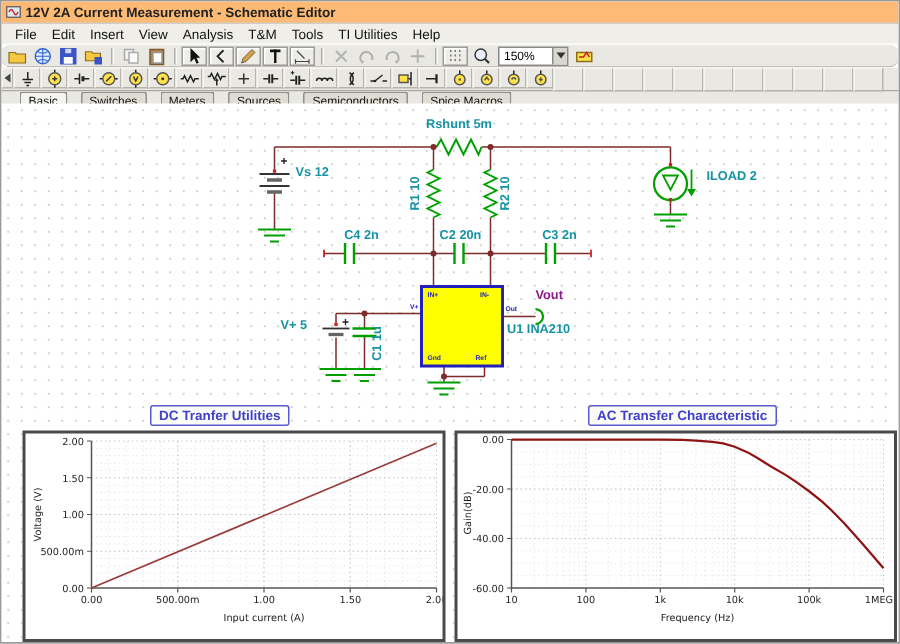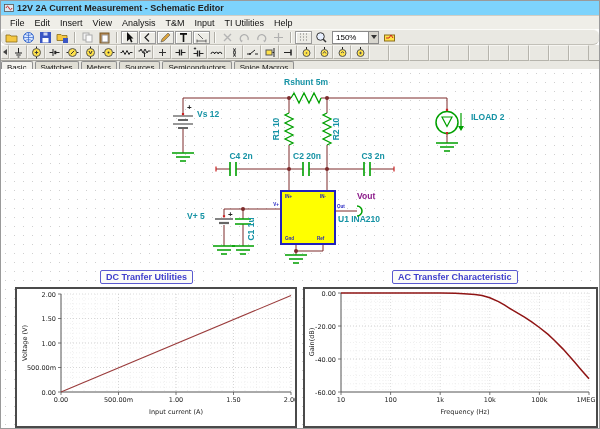--- a/index.html
+++ b/index.html
@@ -1,33 +1,33 @@
 <!DOCTYPE html>
 <html><head>
 <meta charset="utf-8">
 <style>
   html,body{margin:0;padding:0;background:#888;}
   .window{position:relative;width:600px;height:429px;background:#fff;overflow:hidden;
     font-family:"Liberation Sans",sans-serif;border:1px solid #9a9a9a;box-sizing:border-box;}
   
-  .titlebar{height:14px;background:#7dd3fc;border-bottom:1px solid #d0cec6;display:flex;align-items:center;gap:3px;padding-left:3px;font:bold 9px "Liberation Sans",sans-serif;color:#222;}
+  .titlebar{height:14px;background:#fdba74;border-bottom:1px solid #d0cec6;display:flex;align-items:center;gap:3px;padding-left:3px;font:bold 9px "Liberation Sans",sans-serif;color:#222;}
   .menubar{height:13px;background:#efeee8;display:flex;align-items:center;padding-left:4px;font:9px "Liberation Sans",sans-serif;color:#111;}
   .menubar span{padding:0 5px;cursor:default;}
   .toolbar1{height:14px;background:#e9e8e2;border-top:1px solid #fbfbf8;border-bottom:1px solid #c2c0b8;display:flex;align-items:center;padding-left:2px;border-radius:6px;}
   .tb{width:17px;height:13px;padding:0;margin:0;display:flex;align-items:center;justify-content:center;background:#e9e8e2;border:1px solid transparent;}
   .tb.framed{border:1px solid #9a9a9a;background:#edece6;box-shadow:inset 1px 1px 0 #fff;margin-right:1px;}
   .sep{width:1px;height:11px;background:#b0aea6;border-right:1px solid #fbfbf8;margin:0 3px;}
   .combo{width:42px;height:11px;border:1px solid #8a8a8a;background:#fff;font:8px "Liberation Sans",sans-serif;display:flex;align-items:center;justify-content:space-between;padding:0 0 0 3px;margin:0 2px;}
   .combo .dd{width:9px;height:11px;background:#d8d6ce;border-left:1px solid #8a8a8a;display:flex;align-items:center;justify-content:center;}
   .combo .dd i{width:0;height:0;border-left:3px solid transparent;border-right:3px solid transparent;border-top:4px solid #333;}
   .toolbar2{height:15px;background:#e9e8e2;display:flex;border-bottom:1px solid #a8a69e;}
   .cell{width:18px;height:14px;padding:0;margin:0;background:#e9e8e2;border:0;border-right:1px solid #b6b4ac;border-left:1px solid #f6f5f1;border-top:1px solid #f6f5f1;border-bottom:1px solid #b6b4ac;display:flex;align-items:center;justify-content:center;}
   .cell.narrow{width:8px;}
   .cell .tri{width:0;height:0;border-top:3px solid transparent;border-bottom:3px solid transparent;border-right:4px solid #444;}
-  .tabbar{height:12px;background:#e9e8e2;display:flex;align-items:flex-end;gap:2px;padding-left:0;border-bottom:1px solid #a8a69e;}
+  .tabbar{height:12px;background:#e9e8e2;display:flex;align-items:flex-end;gap:9px;padding-left:12px;border-bottom:1px solid #a8a69e;}
   .tab{font:8px "Liberation Sans",sans-serif;color:#111;padding:0 5px;height:11px;line-height:11px;background:#e0ded4;border:1px solid #8f8f8f;border-bottom:none;border-radius:2px 2px 0 0;}
   .tab.active{background:#f4f3ee;position:relative;top:1px;height:12px;}
   
   .canvas{position:absolute;left:0;top:68px;right:0;bottom:0;background:#fff;
     background-image:radial-gradient(#cfcfcf .7px,transparent .9px);background-size:9px 9px;}
   .schem{position:absolute;left:0;top:0;}
   .lbl{font:bold 8.5px "Liberation Sans",sans-serif;}
   .pin{font:bold 4.5px "Liberation Sans",sans-serif;}
   .plus{font:bold 8px "Liberation Sans",sans-serif;fill:#222;}
   
@@ -52,21 +52,21 @@
     <span>12V 2A Current Measurement - Schematic Editor</span>
   </div>
 
   <div class="menubar">
     <span>File</span>
     <span>Edit</span>
     <span>Insert</span>
     <span>View</span>
     <span>Analysis</span>
     <span>T&amp;M</span>
-    <span>Input</span>
+    <span>Tools</span>
     <span>TI Utilities</span>
     <span>Help</span>
   </div>
 
   <div class="toolbar1">
     <button class="tb">
         <svg width="13" height="13">
           <path d="M1 4h4l1 1h6v6H1z" fill="#f5c842" stroke="#8a6d1a" stroke-width=".8"></path>
         </svg>
       </button>

